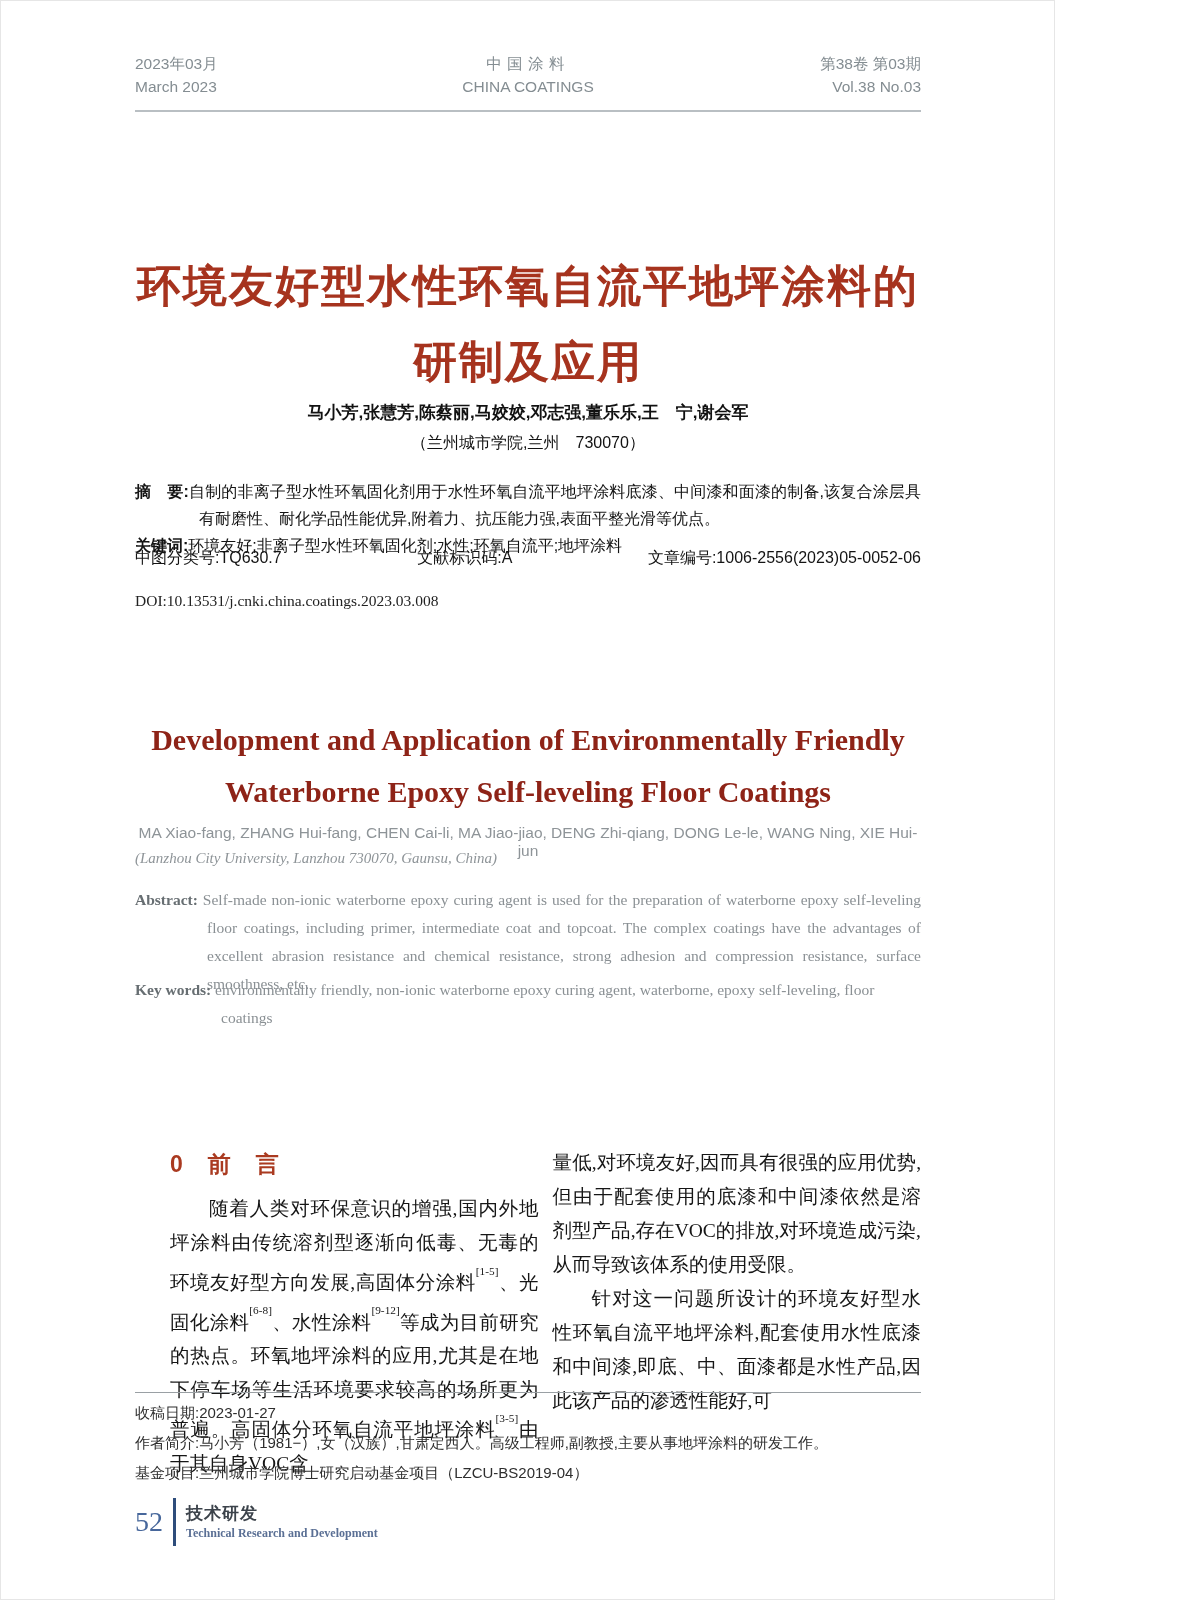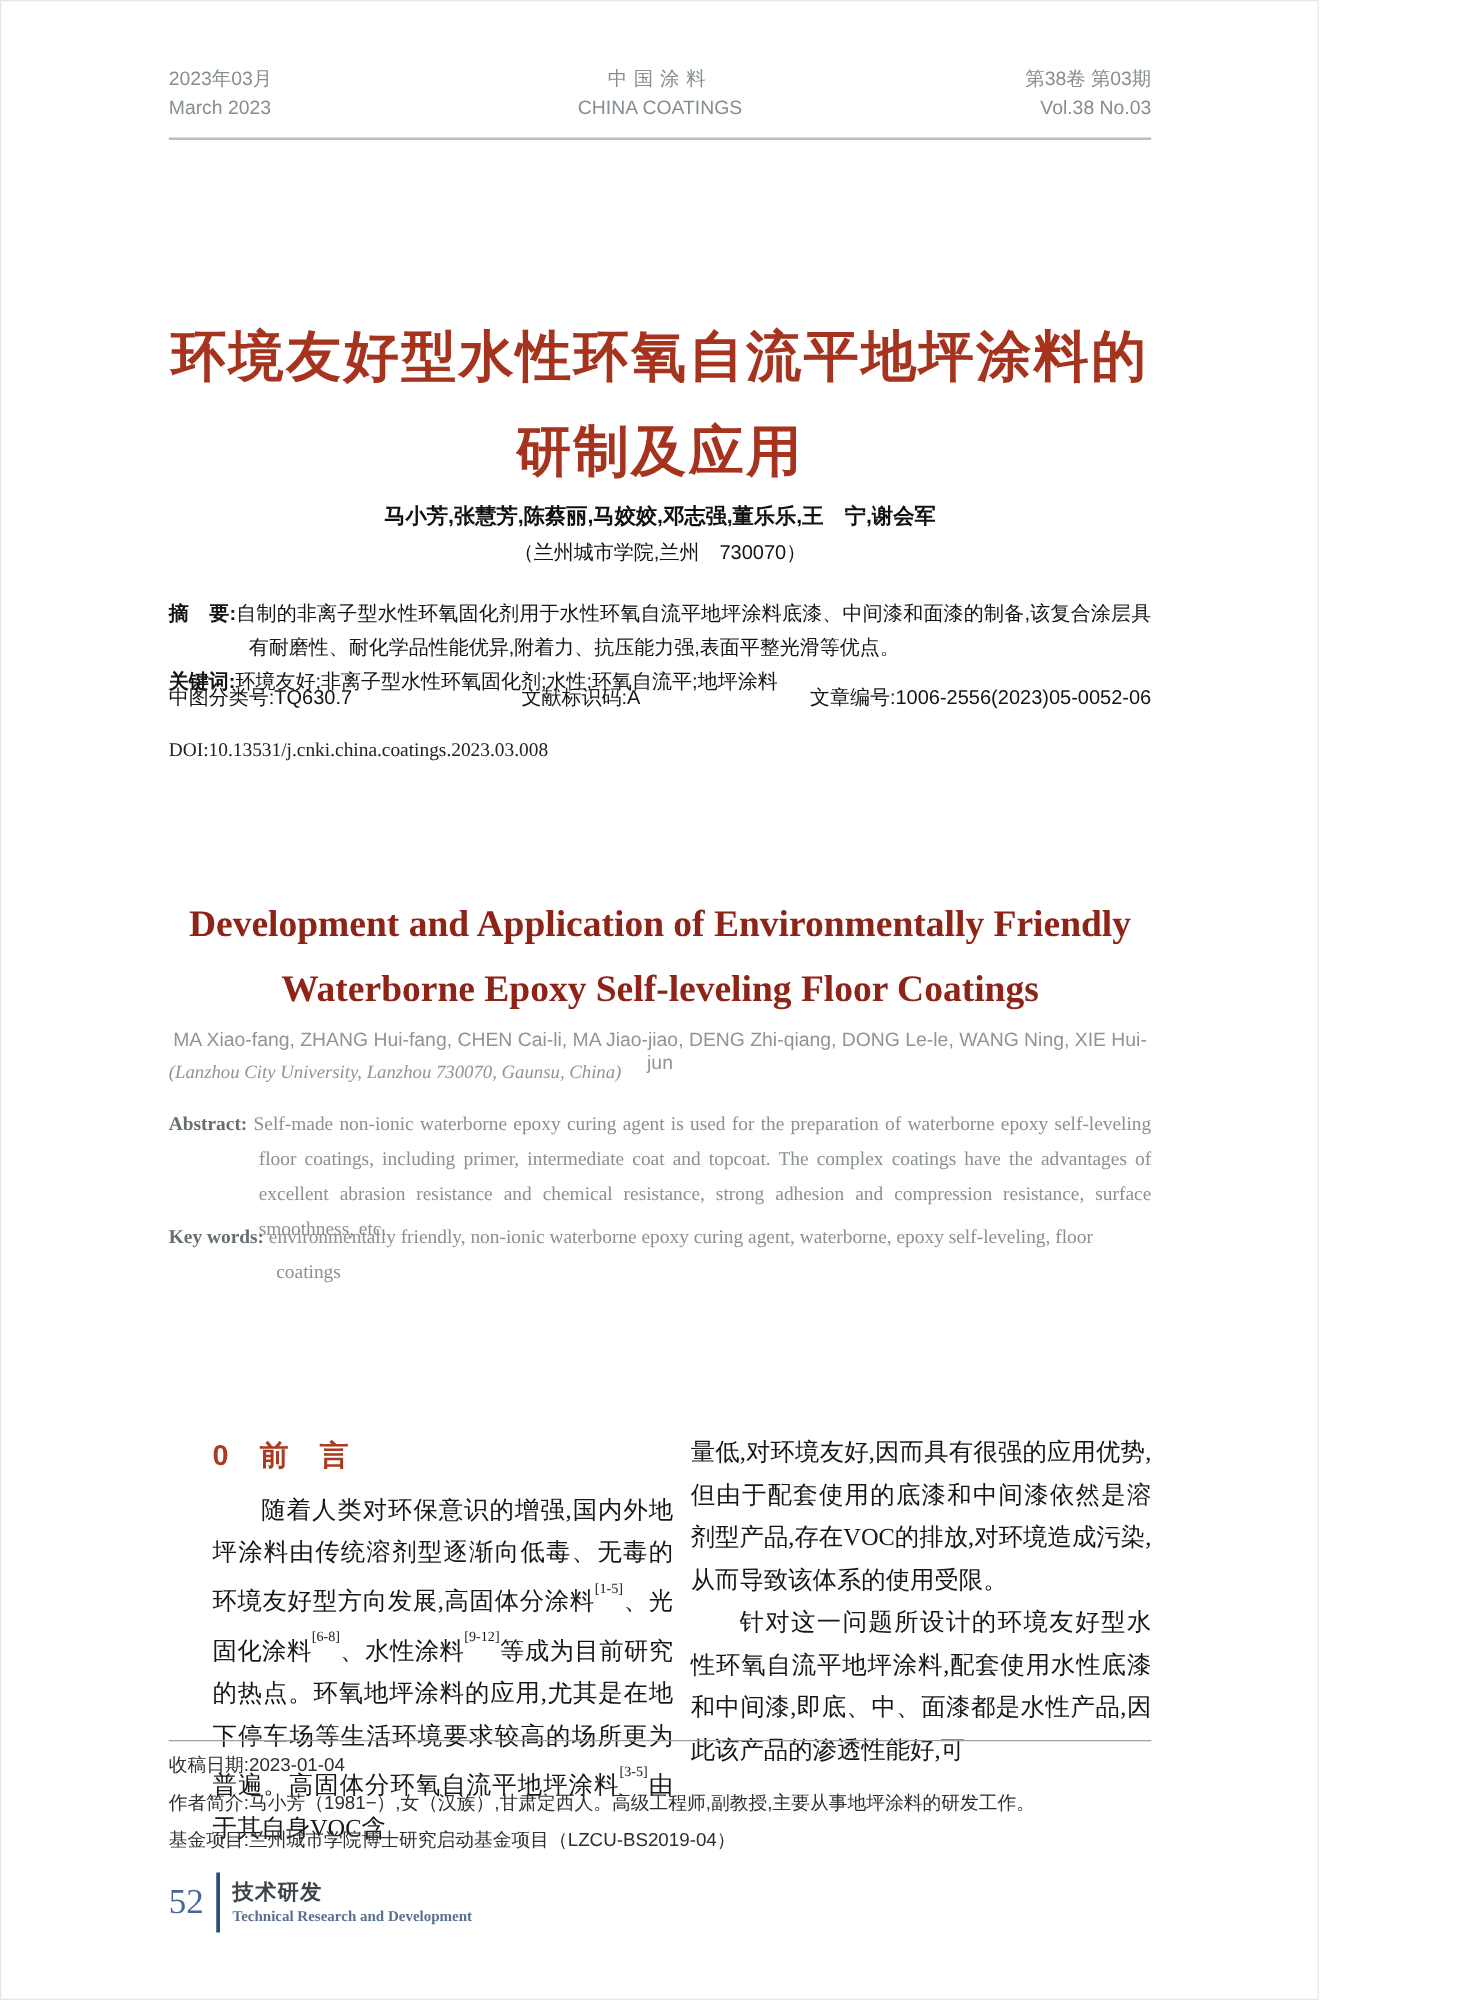--- a/index.html
+++ b/index.html
@@ -134,21 +134,21 @@
       <p class="body-p indent"><span>随着人类对环保意识的增强,国内外地坪涂料由传统溶剂型逐渐向低毒、无毒的环境友好型方向发展,高固体分涂料</span><sup>[1-5]</sup><span>、光固化涂料</span><sup>[6-8]</sup><span>、水性涂料</span><sup>[9-12]</sup><span>等成为目前研究的热点。环氧地坪涂料的应用,尤其是在地下停车场等生活环境要求较高的场所更为普遍。高固体分环氧自流平地坪涂料</span><sup>[3-5]</sup><span>由于其自身VOC含</span></p>
     </div>
     <div class="col">
       <p class="body-p">量低,对环境友好,因而具有很强的应用优势,但由于配套使用的底漆和中间漆依然是溶剂型产品,存在VOC的排放,对环境造成污染,从而导致该体系的使用受限。</p>
       <p class="body-p indent">针对这一问题所设计的环境友好型水性环氧自流平地坪涂料,配套使用水性底漆和中间漆,即底、中、面漆都是水性产品,因此该产品的渗透性能好,可</p>
     </div>
   </div>
 
   <div class="abs foot-sep"></div>
   <div class="abs footnotes sans">
-    <div>收稿日期:2023-01-04</div>
+    <div>收稿日期:2023-01-27</div>
     <div>作者简介:马小芳（1981−）,女（汉族）,甘肃定西人。高级工程师,副教授,主要从事地坪涂料的研发工作。</div>
     <div>基金项目:兰州城市学院博士研究启动基金项目（LZCU-BS2019-04）</div>
   </div>
 
   <div class="abs page-footer">
     <span class="pf-num serif">52</span>
     <span class="pf-bar"></span>
     <span class="pf-col">
       <span class="pf-cn sans">技术研发</span>
       <span class="pf-en serif">Technical Research and Development</span>

